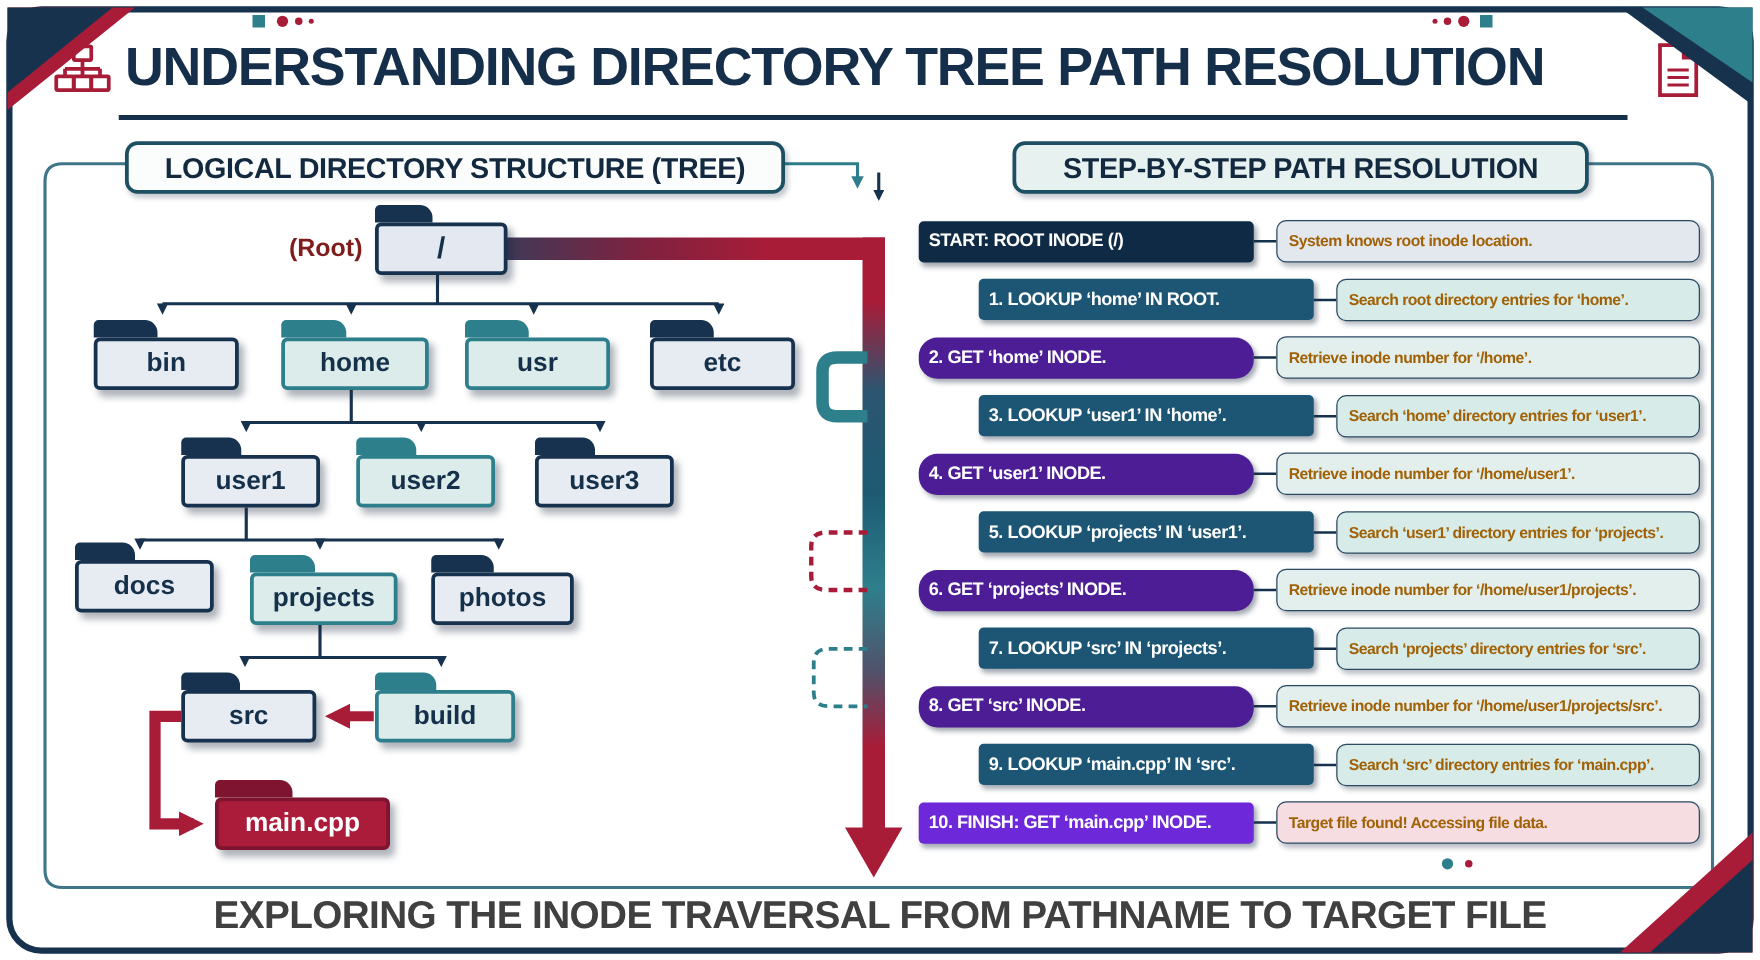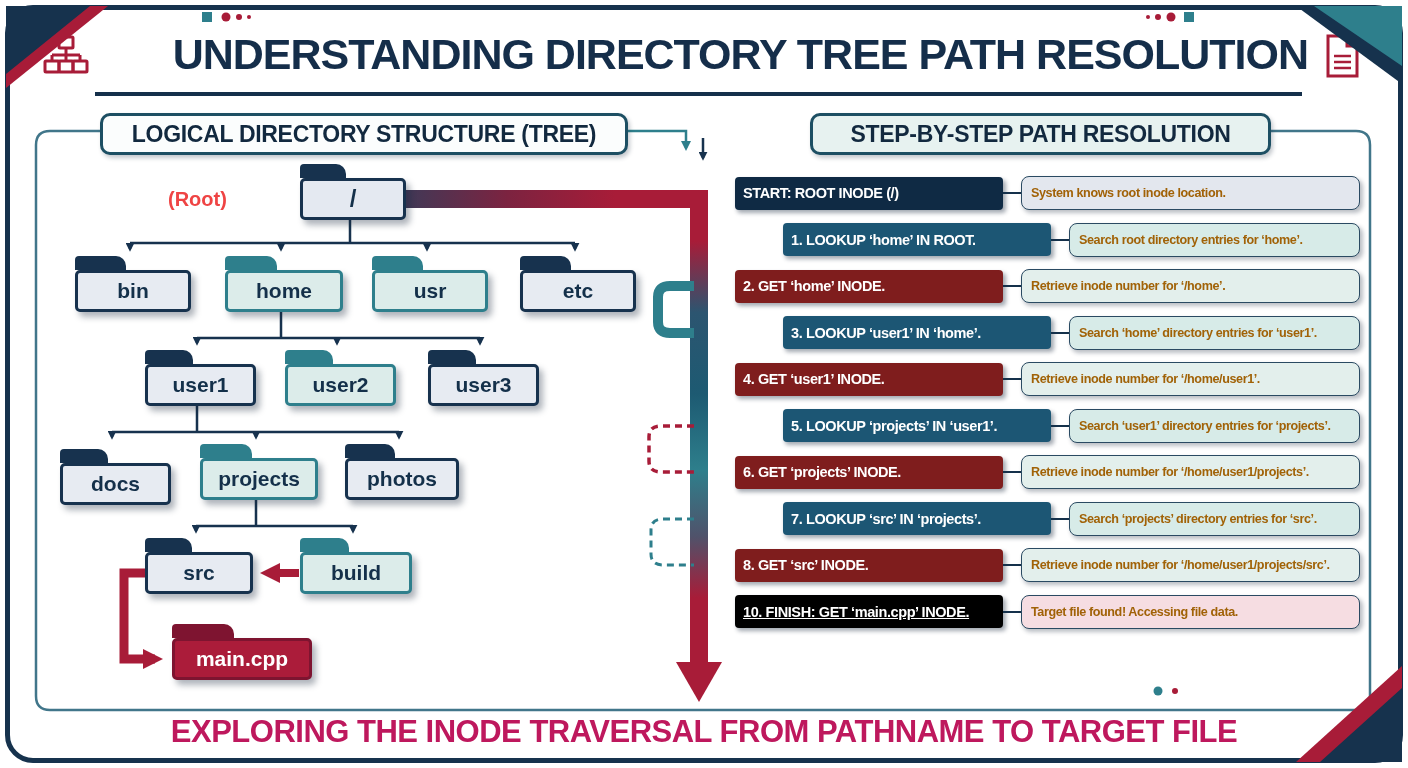--- a/index.html
+++ b/index.html
@@ -8,38 +8,38 @@
     background:#ffffff; font-family:"Liberation Sans","DejaVu Sans",sans-serif;
   }
   .frame {
     position:absolute; inset:5px; border:5px solid #16324d; border-radius:28px;
     z-index:0; background:#ffffff;
   }
   svg.layer { position:absolute; left:0; top:0; z-index:1; pointer-events:none; }
   svg.deco  { z-index:3; }
 
   .app-title {
-    position:absolute; left:100px; top:30px; width:1208px; text-align:right;
+    position:absolute; left:100px; top:30px; width:1208px; text-align:left;
     font-size:43px; font-weight:800; color:#152e4a; letter-spacing:-1px; z-index:2;
     white-space:nowrap;
   }
   .title-rule { position:absolute; left:95px; top:92px; width:1207px; height:4px; background:#15304b; z-index:2; }
 
   .panel-title {
     position:absolute; border:3px solid #1d4f63; border-radius:10px; z-index:2;
     display:flex; align-items:center; justify-content:center;
     font-weight:800; font-size:23px; color:#12293f; letter-spacing:-0.3px;
     background:#fbfdfd; box-shadow:2px 3px 4px rgba(25,40,60,.25); white-space:nowrap;
   }
   #tree-title  { left:100px; top:113px; width:522px; height:36px; }
   #steps-title { left:810px; top:113px; width:455px; height:36px; background:#e7f2f0; }
 
   .root-caption {
-    position:absolute; left:168px; top:188px; width:122px; text-align:left;
-    font-size:20px; font-weight:800; color:#ef4444; z-index:2;
+    position:absolute; left:168px; top:188px; width:122px; text-align:right;
+    font-size:20px; font-weight:800; color:#7f1d1d; z-index:2;
   }
 
   .folder {
     position:absolute; height:36px; border:3px solid var(--c); background:var(--body);
     border-radius:5px; display:flex; align-items:center; justify-content:center;
     font-size:21px; font-weight:800; color:#14304a; z-index:2;
     box-shadow:4px 5px 6px rgba(25,40,60,.35);
   }
   .folder::before {
     content:""; position:absolute; left:-3px; top:-17px; width:46%; height:14px;
@@ -53,37 +53,37 @@
   .steps { position:absolute; left:735px; top:170px; width:625px; z-index:2; }
   .step-row { display:flex; align-items:center; height:46.5px; }
   .step-box {
     width:268px; height:33px; border-radius:4px; color:#ffffff;
     display:flex; align-items:center; padding:2px 8px; box-sizing:border-box;
     font-size:14.5px; font-weight:800; letter-spacing:-0.4px; white-space:nowrap;
     box-shadow:2.5px 3px 4px rgba(25,40,60,.4);
   }
   .sb-start  { background:#0f2a44; }
   .sb-lookup { background:#1c5674;margin-left:48px; }
-  .sb-get    { background:#7f1d1d; }
-  .sb-finish { background:#000000;text-decoration:underline; }
+  .sb-get    { background:#4c1d95;border-radius:15px; }
+  .sb-finish { background:#6d28d9; }
   .step-link { width:18px; height:0; border-top:2.5px solid #15314b; }
   .desc-box {
     flex:1; height:34px; border:1.5px solid #2a4a62; border-radius:8px;
     display:flex; align-items:center; padding:0 9px; box-sizing:border-box;
     font-size:12.6px; font-weight:700; letter-spacing:-0.4px; color:#a16207;
     white-space:nowrap; overflow:hidden; box-shadow:2.5px 3px 4px rgba(25,40,60,.3);
   }
   .d-gray  { background:#e3e7ee; }
   .d-mint  { background:#d7ebe8; }
   .d-mint2 { background:#e3efec; }
   .d-pink  { background:#f6dde2; }
 
   .footer-caption {
     position:absolute; left:0; top:714px; width:1408px; text-align:center;
-    font-size:31px; font-weight:800; color:#be185d; letter-spacing:-0.5px; z-index:2;
+    font-size:31px; font-weight:800; color:#404040; letter-spacing:-0.5px; z-index:2;
     white-space:nowrap;
   }
 </style>
 </head>
 <body>
 
 <div class="canvas">
   <div class="frame"></div>
 
   <svg class="layer" width="1408" height="768" viewBox="0 0 1408 768">
@@ -184,21 +184,21 @@
   <div class="root-caption">(Root)</div>
 
   <div class="folder v-root" style="left:300px;top:178px;width:100px">/</div>
   <div class="folder v-navy" style="left:75px;top:270px;width:110px">bin</div>
   <div class="folder v-teal" style="left:225px;top:270px;width:112px">home</div>
   <div class="folder v-teal" style="left:372px;top:270px;width:110px">usr</div>
   <div class="folder v-navy" style="left:520px;top:270px;width:110px">etc</div>
   <div class="folder v-navy" style="left:145px;top:364px;width:105px">user1</div>
   <div class="folder v-teal" style="left:285px;top:364px;width:105px">user2</div>
   <div class="folder v-navy" style="left:428px;top:364px;width:105px">user3</div>
-  <div class="folder v-navy" style="left:60px;top:463px;width:105px">docs</div>
+  <div class="folder v-navy" style="left:60px;top:448px;width:105px">docs</div>
   <div class="folder v-teal" style="left:200px;top:458px;width:112px">projects</div>
   <div class="folder v-navy" style="left:345px;top:458px;width:108px">photos</div>
   <div class="folder v-navy" style="left:145px;top:552px;width:102px">src</div>
   <div class="folder v-teal" style="left:300px;top:552px;width:106px">build</div>
   <div class="folder v-red" style="left:172px;top:638px;width:134px">main.cpp</div>
 
   <div class="steps">
     <div class="step-row">
       <div class="step-box sb-start">START: ROOT INODE (/)</div>
       <div class="step-link"></div>
@@ -238,20 +238,25 @@
       <div class="step-box sb-lookup">7. LOOKUP ‘src’ IN ‘projects’.</div>
       <div class="step-link"></div>
       <div class="desc-box d-mint">Search ‘projects’ directory entries for ‘src’.</div>
     </div>
     <div class="step-row">
       <div class="step-box sb-get">8. GET ‘src’ INODE.</div>
       <div class="step-link"></div>
       <div class="desc-box d-mint2">Retrieve inode number for ‘/home/user1/projects/src’.</div>
     </div>
     <div class="step-row">
+      <div class="step-box sb-lookup">9. LOOKUP ‘main.cpp’ IN ‘src’.</div>
+      <div class="step-link"></div>
+      <div class="desc-box d-mint">Search ‘src’ directory entries for ‘main.cpp’.</div>
+    </div>
+    <div class="step-row">
       <div class="step-box sb-finish">10. FINISH: GET ‘main.cpp’ INODE.</div>
       <div class="step-link"></div>
       <div class="desc-box d-pink">Target file found! Accessing file data.</div>
     </div>
   </div>
 
   <div class="footer-caption">EXPLORING THE INODE TRAVERSAL FROM PATHNAME TO TARGET FILE</div>
 
   <svg class="layer deco" width="1408" height="768" viewBox="0 0 1408 768">
 

